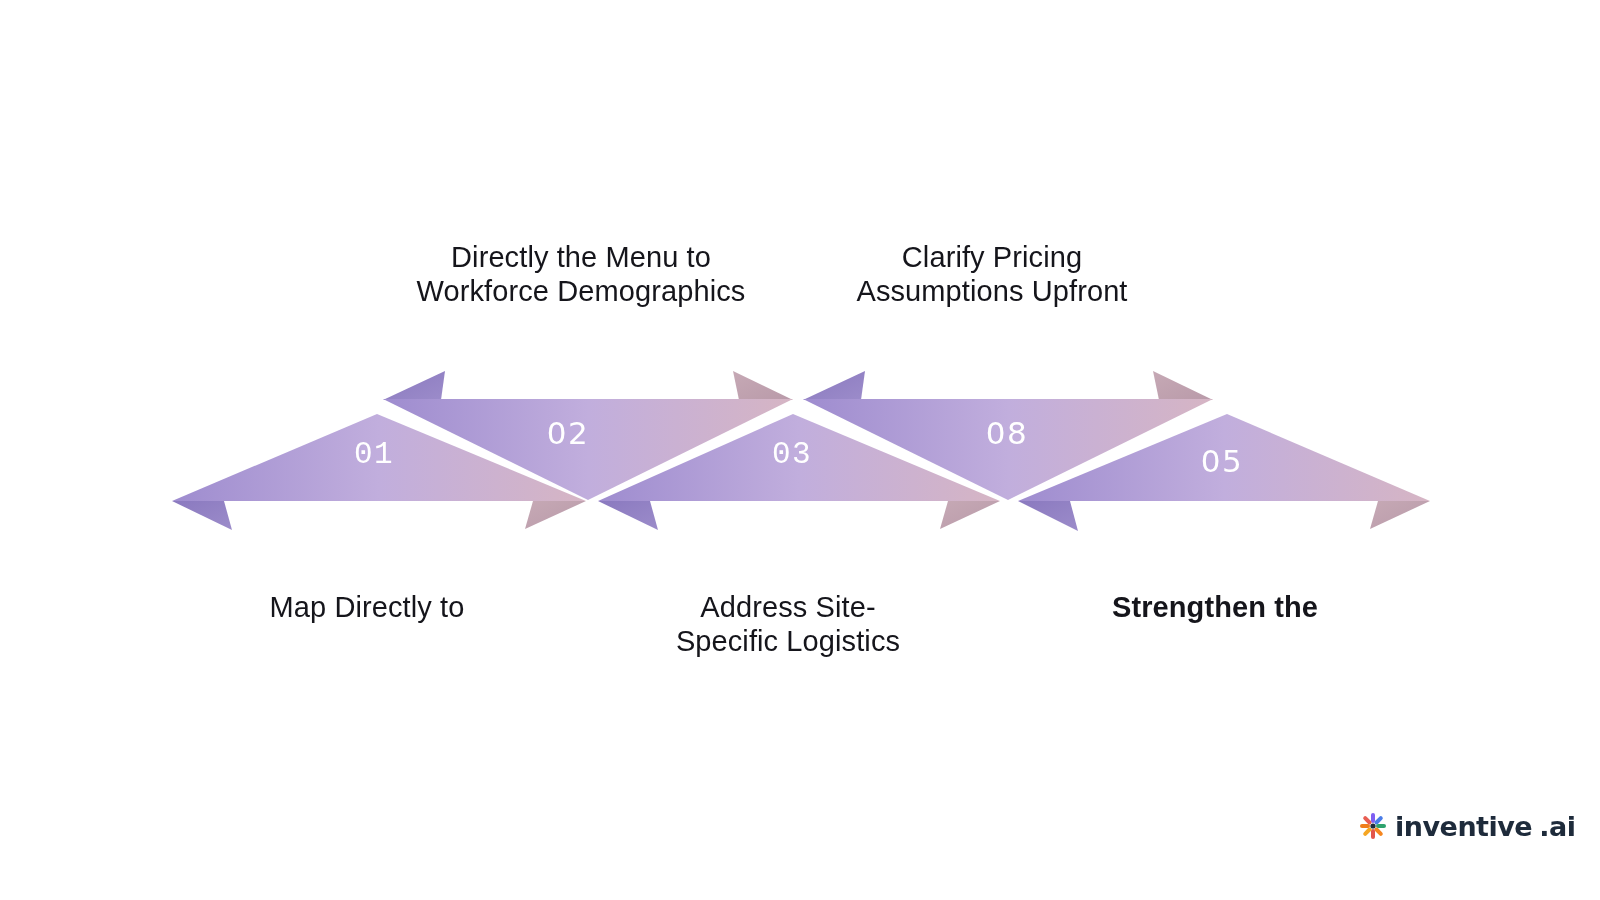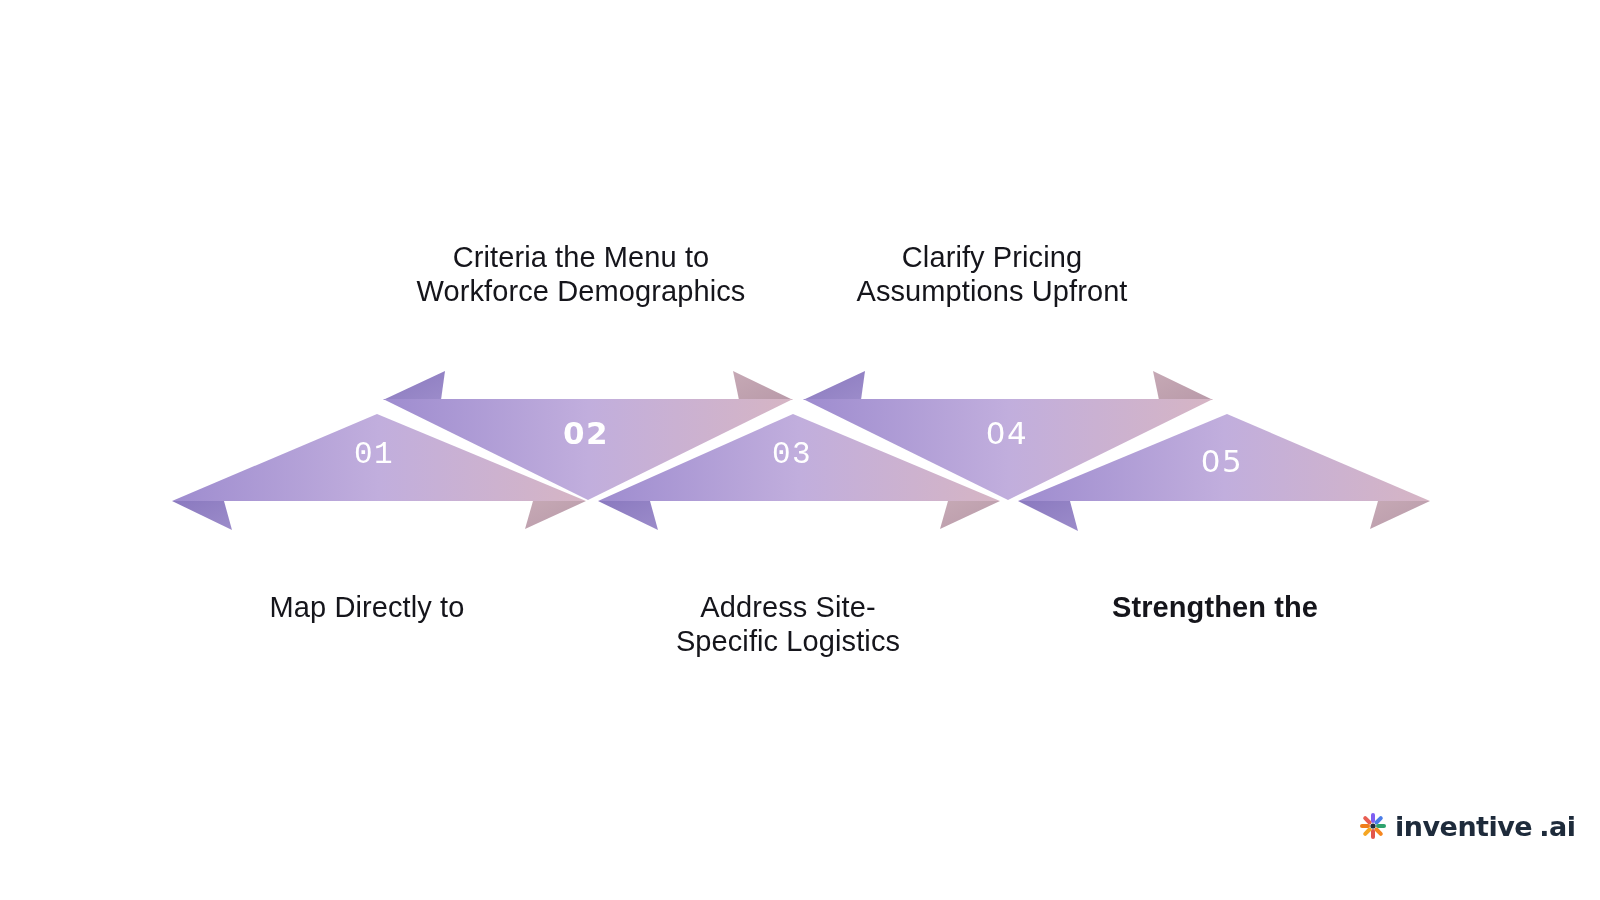--- a/index.html
+++ b/index.html
@@ -30,21 +30,21 @@
     width: 90px;
     text-align: center;
     font-family: "DejaVu Sans", sans-serif;
     font-size: 31px;
     line-height: 36px;
     font-weight: 500;
     color: #ffffff;
     letter-spacing: 1.5px;
   }
   .num-1 { left: 329px;  top: 437px; font-family: Liberation Mono, monospace; }
-  .num-2 { left: 541px;  top: 415px; font-weight: bold; }
+  .num-2 { left: 523px;  top: 415px; }
   .num-3 { left: 747px;  top: 437px; font-family: Liberation Mono, monospace; }
   .num-4 { left: 962px;  top: 415px; }
   .num-5 { left: 1177px; top: 443px; }
 
   .lbl-1 { left: 152px;  top: 590px; }
   .lbl-2 { left: 366px;  top: 240px; }
   .lbl-3 { left: 573px;  top: 590px; }
   .lbl-4 { left: 777px;  top: 240px; }
   .lbl-5 { left: 1000px; top: 590px; font-weight: bold; }
 
@@ -102,28 +102,28 @@
     <polygon points="172,501 377,414 586,501" fill="url(#gmain)"></polygon>
     <polygon points="383,399 793,399 588,500" fill="url(#gmain)"></polygon>
     <polygon points="598,501 793,414 1000,501" fill="url(#gmain)"></polygon>
     <polygon points="803,399 1213,399 1008,500" fill="url(#gmain)"></polygon>
     <polygon points="1018,501 1227,414 1430,501" fill="url(#gmain)"></polygon>
   </svg>
 
   <div class="step-number num-1">01</div>
   <div class="step-number num-2">02</div>
   <div class="step-number num-3">03</div>
-  <div class="step-number num-4">04</div>
+  <div class="step-number num-4">08</div>
   <div class="step-number num-5">05</div>
 
   <div class="step-label lbl-1">
     <span>Map Directly to</span>
   </div>
   <div class="step-label lbl-2">
-    <span>Criteria the Menu to</span>
+    <span>Directly the Menu to</span>
     <span>Workforce Demographics</span>
   </div>
   <div class="step-label lbl-3">
     <span>Address Site-</span>
     <span>Specific Logistics</span>
   </div>
   <div class="step-label lbl-4">
     <span>Clarify Pricing</span>
     <span>Assumptions Upfront</span>
   </div>

